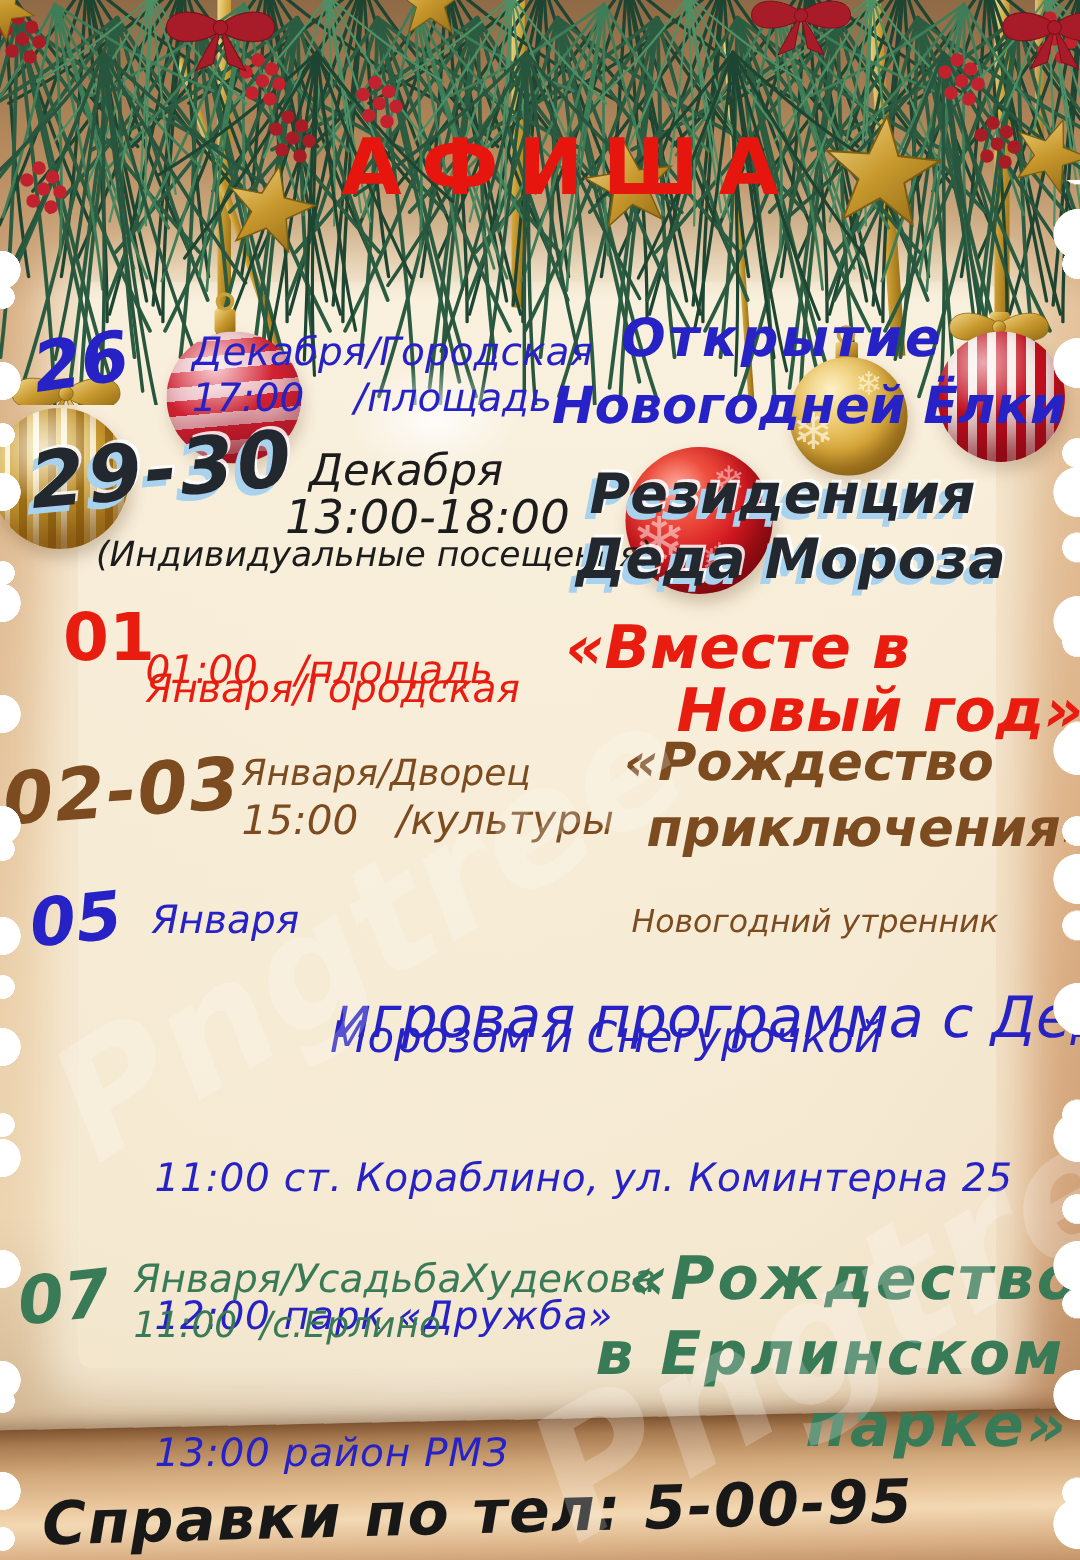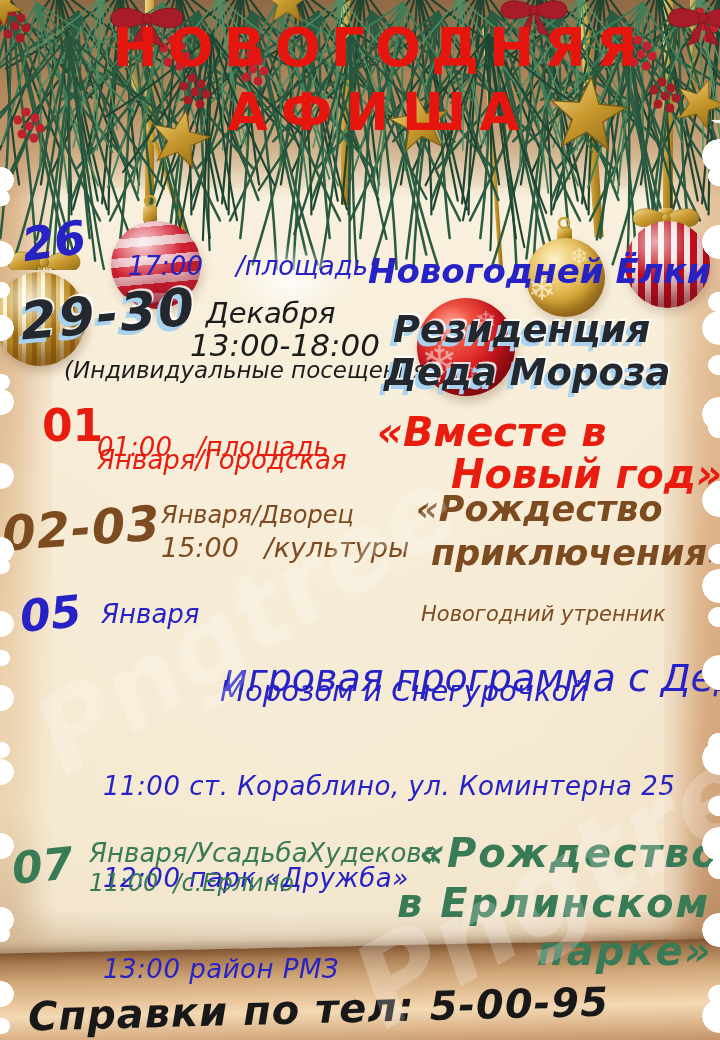--- a/index.html
+++ b/index.html
@@ -259,25 +259,26 @@
     <span class="flake" style="left:58px;top:8px;font-size:26px;color:rgba(255,255,255,.45);">❄</span>
     <span class="flake" style="left:50px;top:58px;font-size:30px;color:rgba(255,255,255,.4);">❄</span>
   </div>
   <div class="ball" id="ball4">
     <span class="flake" style="left:2px;top:30px;font-size:34px;color:rgba(255,250,225,.7);">❄</span>
     <span class="flake" style="left:44px;top:6px;font-size:22px;color:rgba(255,250,225,.65);">❄</span>
   </div>
   <div class="ball" id="ball5"></div>
   <div id="glow"></div>
 
-  <div id="title1">НОВОГОДНЯЯ</div>
   <div id="title2">АФИША</div>
 
   <div class="txt b blue" id="d26">26</div>
+  <div class="txt blue" id="d26l1">Декабря/Городская</div>
   <div class="txt blue" id="d26l2">17:00    /площадь</div>
+  <div class="txt b blue" id="d26t1">Открытие</div>
   <div class="txt b blue" id="d26t2">Новогодней Ёлки</div>
 
   <div class="txt b dark" id="d29">29-30</div>
   <div class="txt ink" id="d29l1">Декабря</div>
   <div class="txt ink" id="d29l2">13:00-18:00</div>
   <div class="txt ink" id="d29l3">(Индивидуальные посещения)</div>
   <div class="txt b dark" id="d29t1">Резиденция</div>
   <div class="txt b dark" id="d29t2">Деда Мороза</div>
 
   <div class="txt b red" id="d01">01</div>

